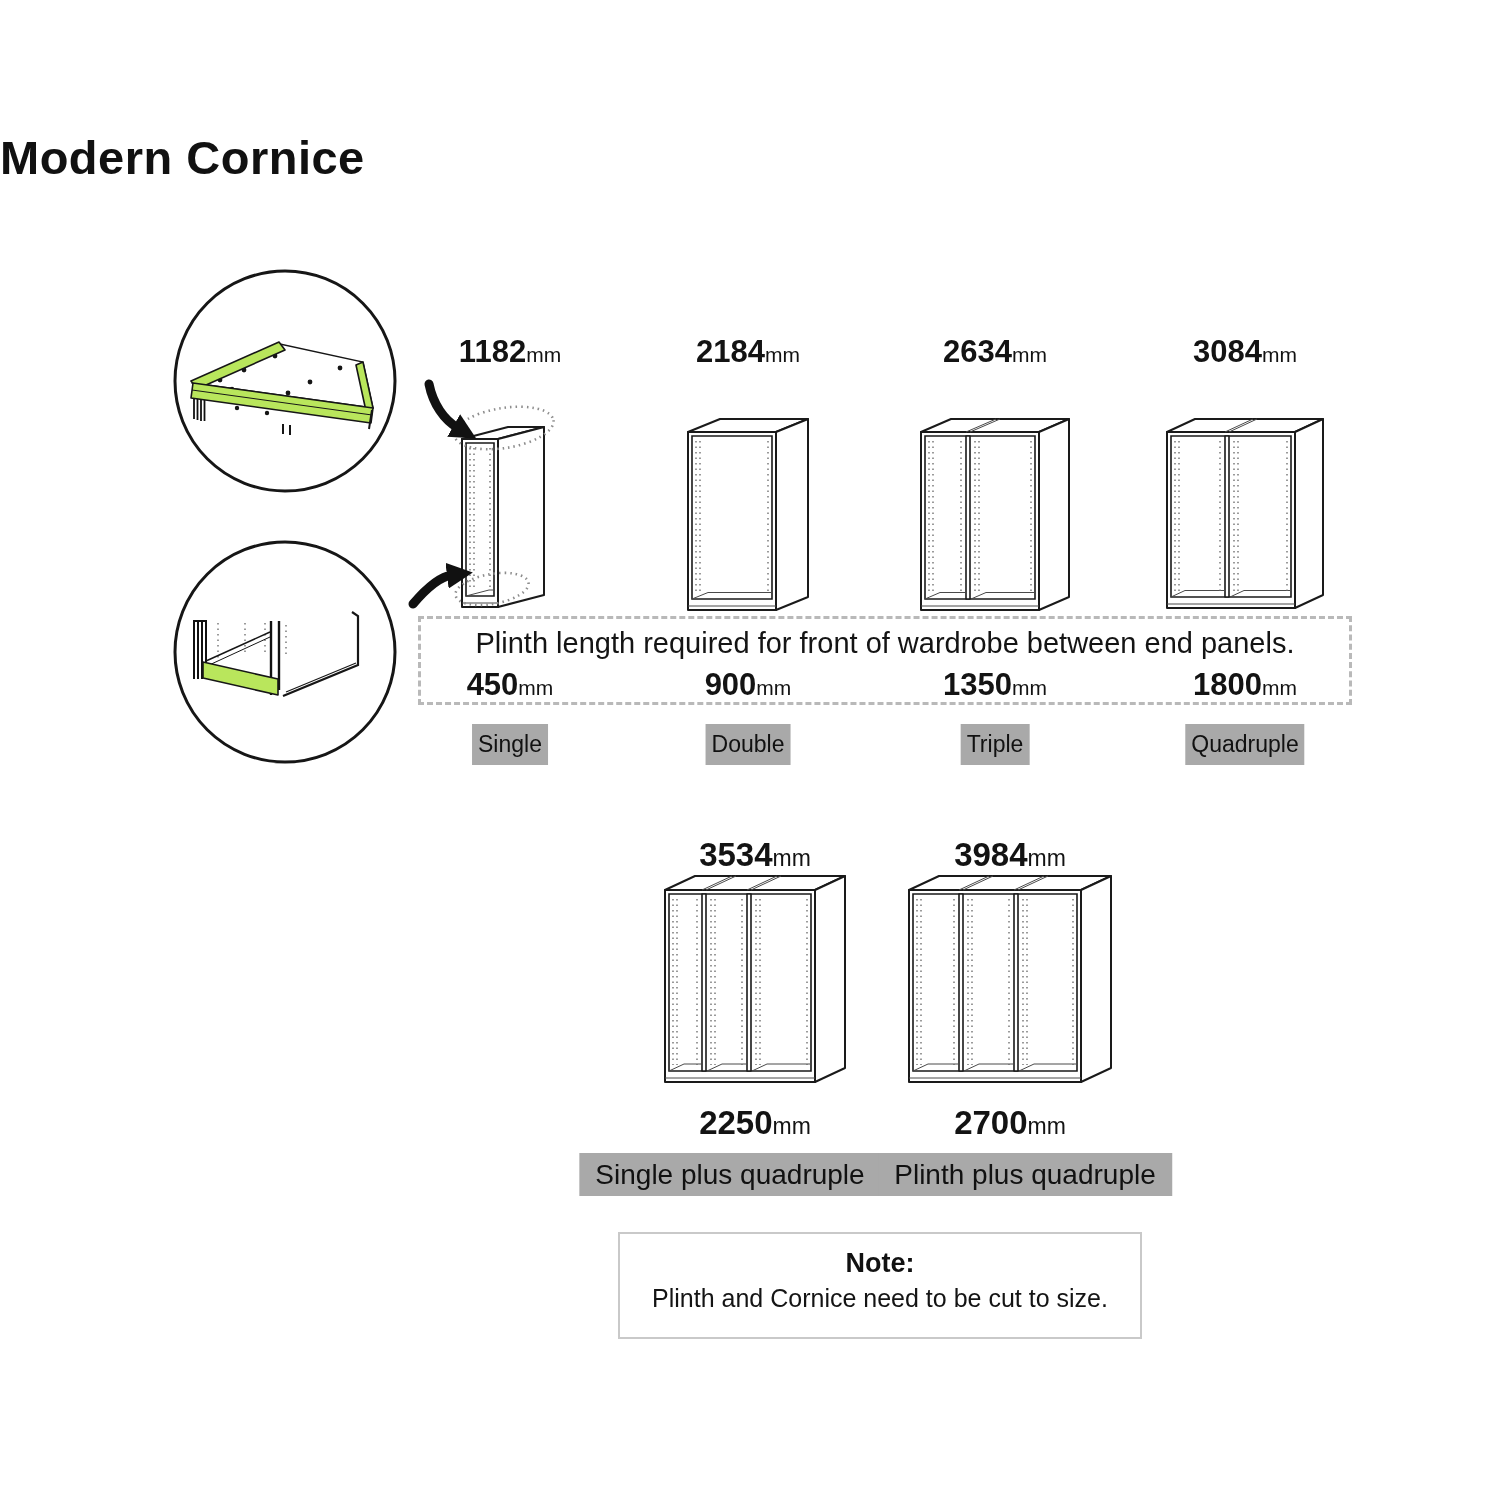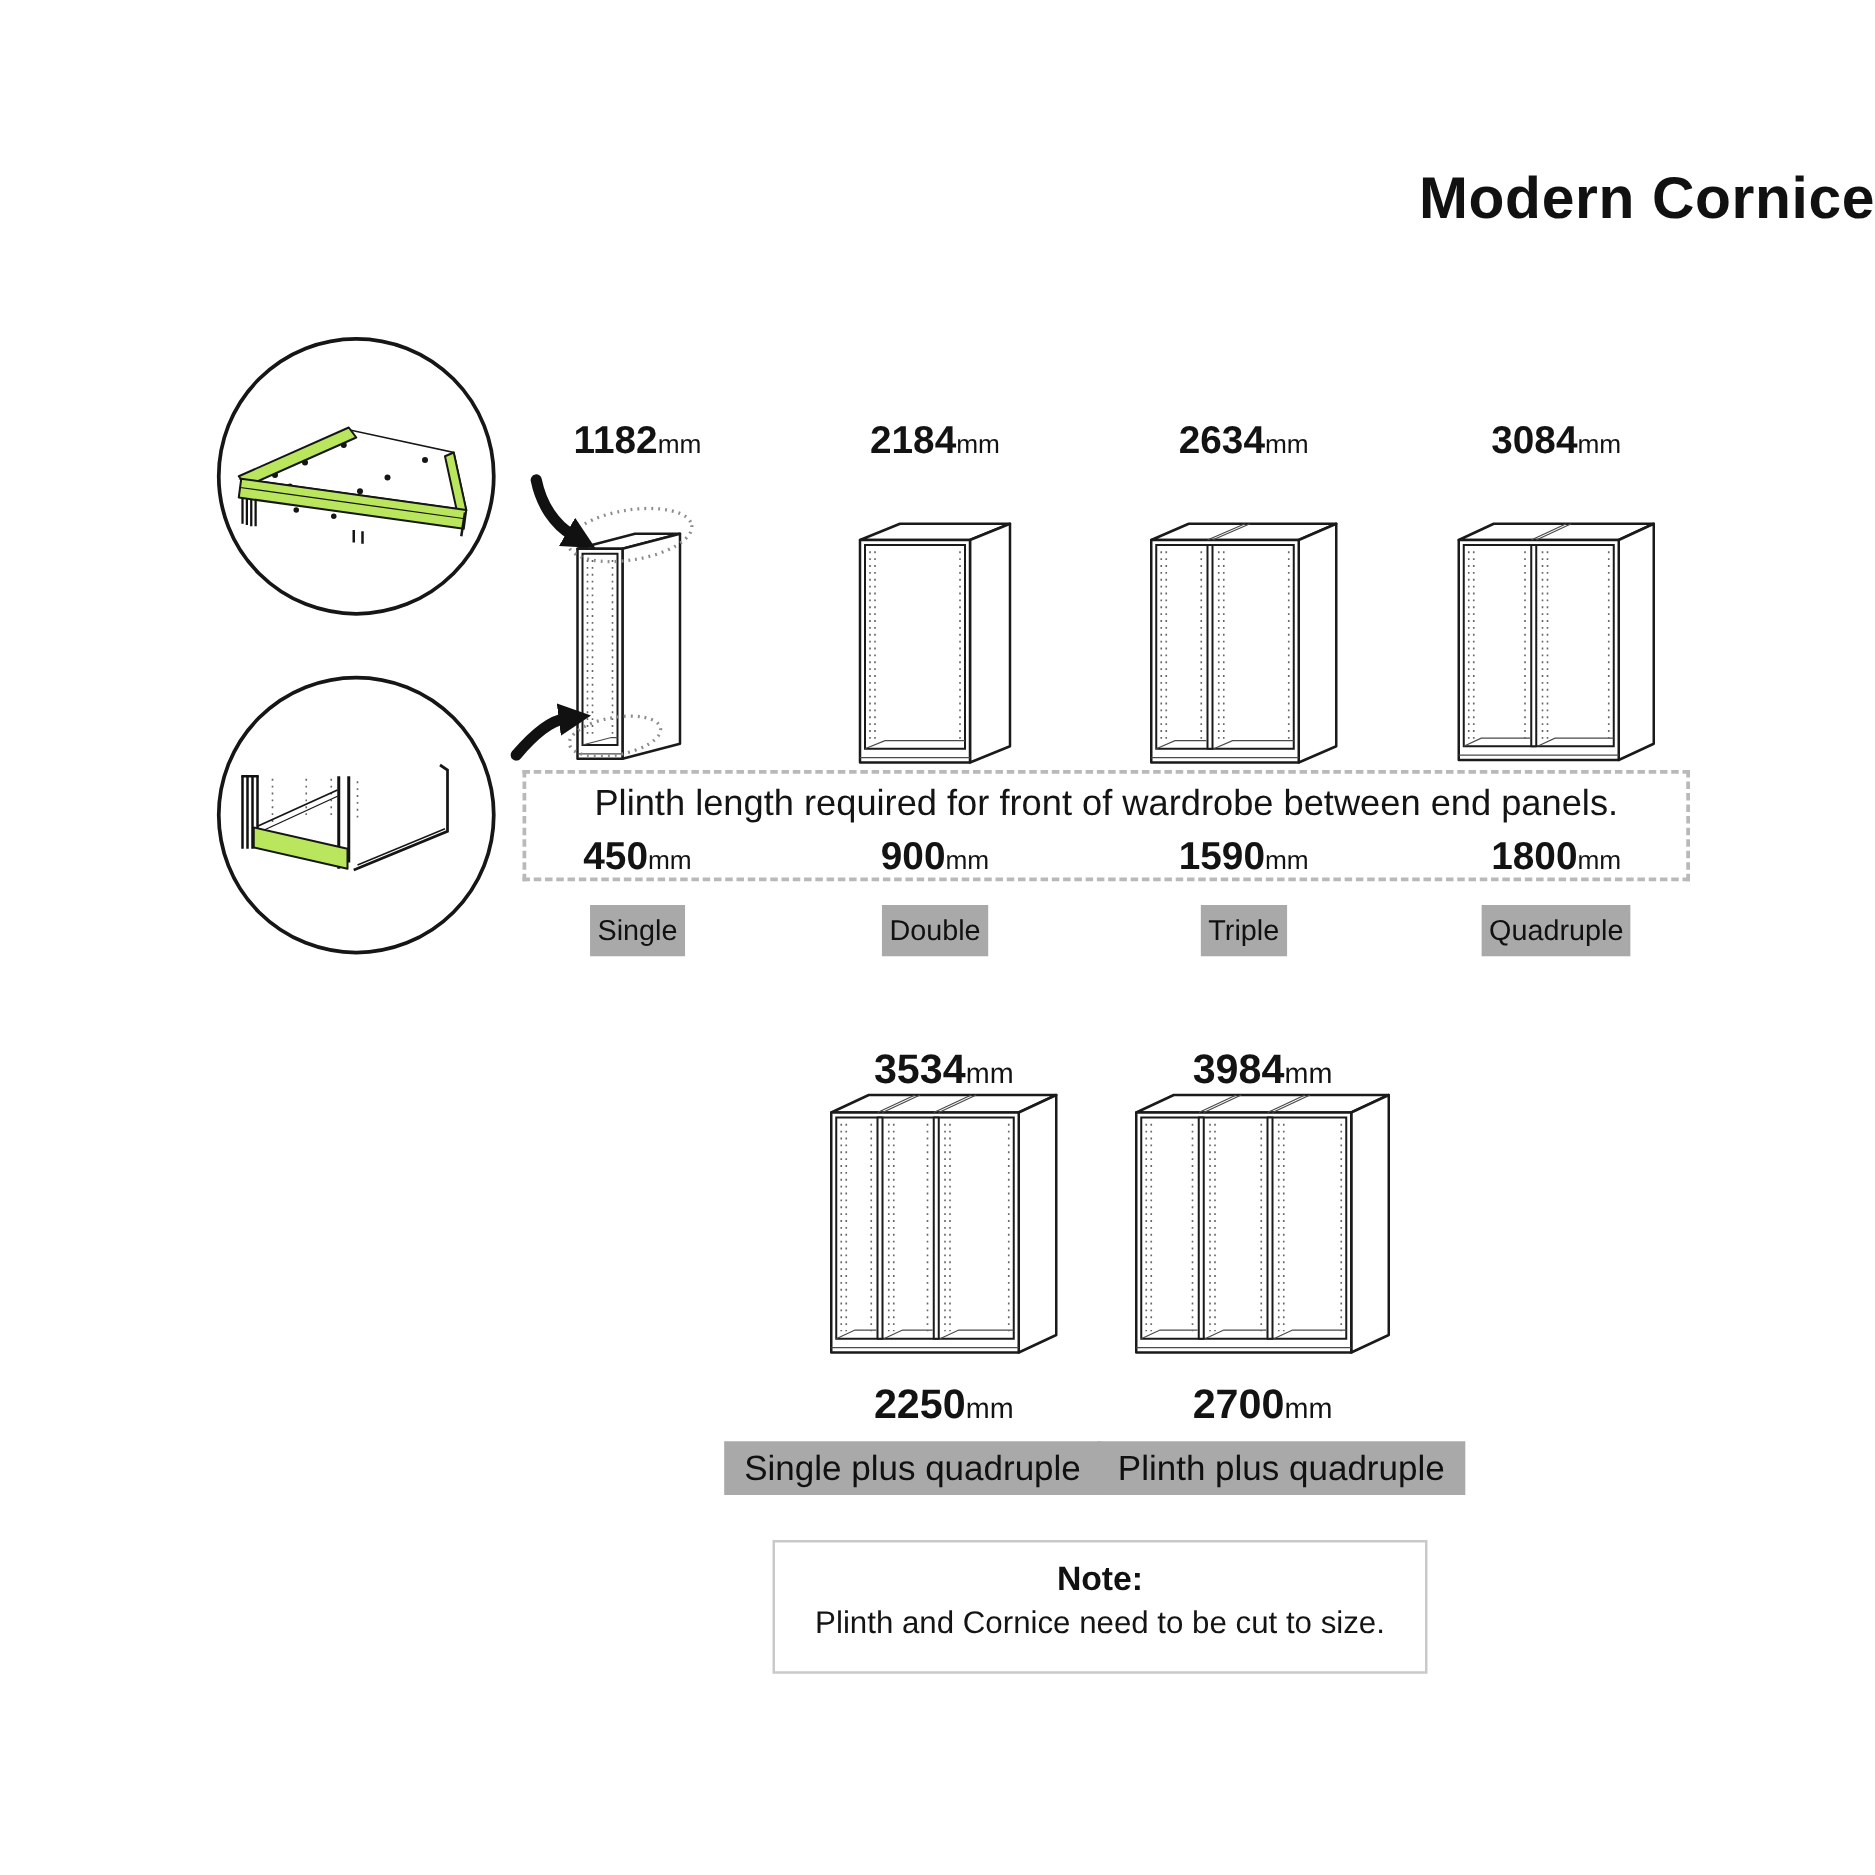--- a/index.html
+++ b/index.html
@@ -1,18 +1,18 @@
 <!DOCTYPE html>
 <html style="--green: #b9e65c; --label-gray: #a9a9a9;"><head>
 <meta charset="utf-8">
 <style>
   html,body{margin:0;padding:0;background:#fff}
   .canvas{position:relative;width:1500px;height:1500px;background:#fff;overflow:hidden;
           font-family:"Liberation Sans",sans-serif;color:#161616}
-  .title{position:absolute;top:130px;left:0;width:100%;text-align:right;margin:0;
+  .title{position:absolute;top:130px;left:0;width:100%;text-align:left;margin:0;
          font-size:47px;font-weight:700;letter-spacing:.5px;color:#111}
   .circle-fig{position:absolute;width:230px;height:230px}
   #fig-cornice{left:170px;top:266px}
   #fig-plinth{left:170px;top:537px}
   .dash-box{position:absolute;border:3px dashed #b9b9b9;box-sizing:border-box;background:transparent}
   .box-cornice{left:418px;top:264px;width:934px;height:121px}
   .box-plinth{left:418px;top:616px;width:934px;height:89px}
   .panel-heading{position:absolute;left:0;width:100%;text-align:center;font-size:30px;
                  font-weight:400;color:#141414;white-space:nowrap}
   .box-cornice .panel-heading{top:20px}
@@ -127,21 +127,21 @@
   <div class="meas row-cornice c1"><span class="val">1182</span><span class="unit">mm</span></div>
   <div class="meas row-cornice c2"><span class="val">2184</span><span class="unit">mm</span></div>
   <div class="meas row-cornice c3"><span class="val">2634</span><span class="unit">mm</span></div>
   <div class="meas row-cornice c4"><span class="val">3084</span><span class="unit">mm</span></div>
 
   <div class="dash-box box-plinth">
     <div class="panel-heading">Plinth length required for front of wardrobe between end panels.</div>
   </div>
   <div class="meas row-plinth c1"><span class="val">450</span><span class="unit">mm</span></div>
   <div class="meas row-plinth c2"><span class="val">900</span><span class="unit">mm</span></div>
-  <div class="meas row-plinth c3"><span class="val">1590</span><span class="unit">mm</span></div>
+  <div class="meas row-plinth c3"><span class="val">1350</span><span class="unit">mm</span></div>
   <div class="meas row-plinth c4"><span class="val">1800</span><span class="unit">mm</span></div>
 
   <div class="chip chip-row c1">Single</div>
   <div class="chip chip-row c2">Double</div>
   <div class="chip chip-row c3">Triple</div>
   <div class="chip chip-row c4">Quadruple</div>
 
   <div class="meas meas-lg rb1 b1"><span class="val">3534</span><span class="unit">mm</span></div>
   <div class="meas meas-lg rb1 b2"><span class="val">3984</span><span class="unit">mm</span></div>
   <div class="meas meas-lg rb2 b1"><span class="val">2250</span><span class="unit">mm</span></div>

